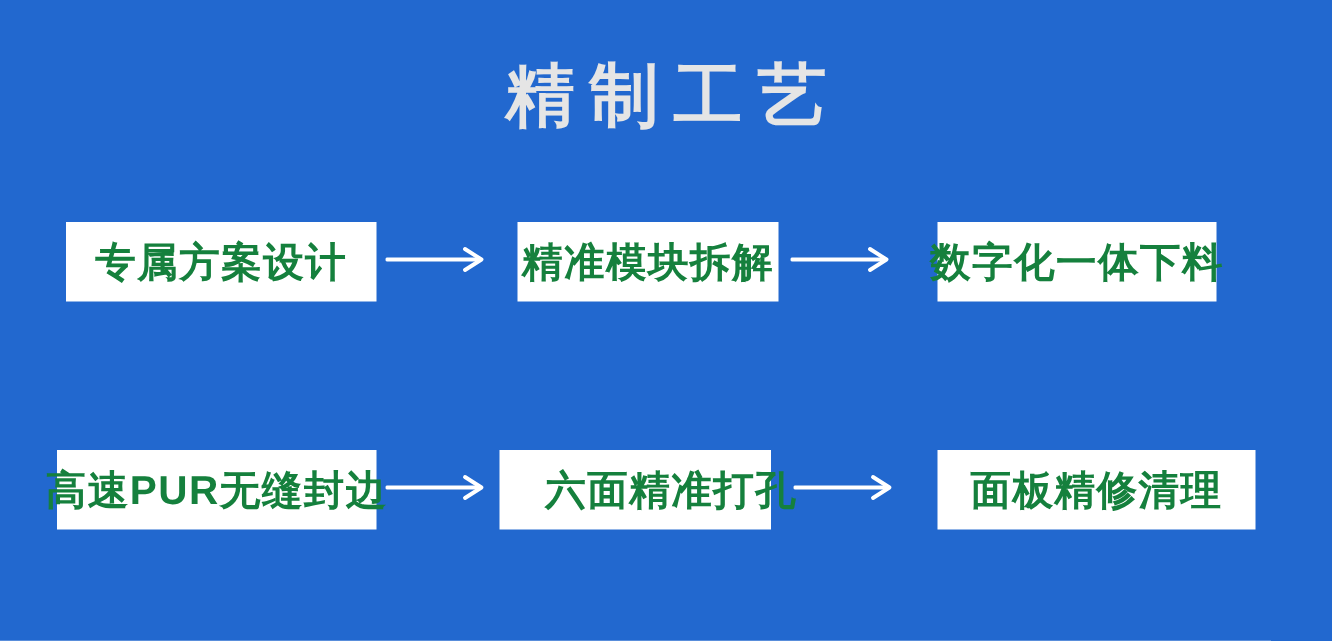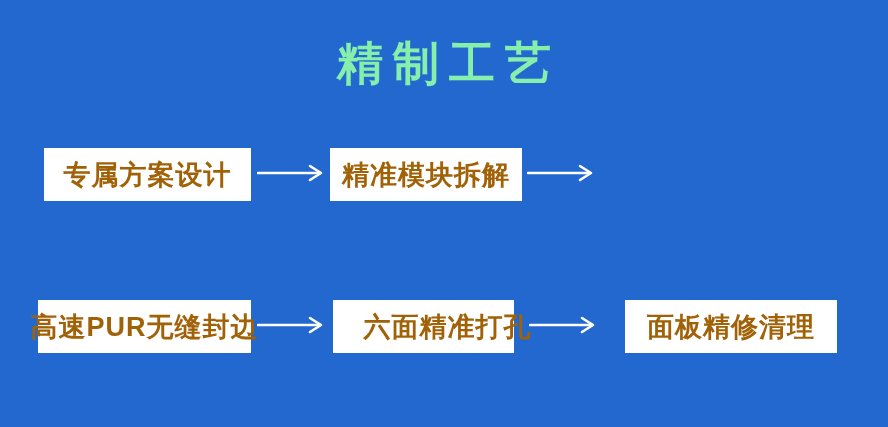--- a/index.html
+++ b/index.html
@@ -15,32 +15,32 @@
     height: 427px;
     background: #2268CF;
     overflow: hidden;
   }
   .page-title {
     position: absolute;
     top: 36px;
     left: 0;
     width: 100%;
     text-align: center;
-    color: #86efac;
+    color: #e5e5e5;
     font-size: 46px;
     font-weight: bold;
     letter-spacing: 10px;
     line-height: 1.2;
     text-indent: 10px; 
   }
   .flow-box {
     position: absolute;
     height: 53px;
     background: #FFFFFF;
-    color: #a16207;
+    color: #15803d;
     font-size: 27px;
     font-weight: bold;
     display: flex;
     align-items: center;
     justify-content: center;
     box-sizing: border-box;
     letter-spacing: 1px;
     white-space: nowrap;
   }
   .flow-arrow {
@@ -49,21 +49,21 @@
     height: 18px;
   }
   .flow-arrow svg {
     display: block;
     width: 100%;
     height: 100%;
   }
   
   .box-1 { left: 44px;  top: 148px; width: 207px; }
   .arr-1 { left: 257px; top: 164px; }
-  .box-2 { left: 330px; top: 148px; width: 192px; }
+  .box-2 { left: 345px; top: 148px; width: 174px; }
   .arr-2 { left: 527px; top: 164px; }
   .box-3 { left: 625px; top: 148px; width: 186px; }
   
   .box-4 { left: 38px;  top: 300px; width: 213px; text-align: right; }
   .arr-3 { left: 257px; top: 316px; }
   .box-5 { left: 333px; top: 300px; width: 181px; padding-left: 48px; }
   .arr-4 { left: 529px; top: 316px; }
   .box-6 { left: 625px; top: 300px; width: 212px; }
 </style>
 </head>
@@ -84,20 +84,21 @@
 
   <div class="flow-box box-2">精准模块拆解</div>
 
   <div class="flow-arrow arr-2">
     <svg viewBox="0 0 68 18" xmlns="http://www.w3.org/2000/svg">
       <line x1="1" y1="9" x2="63" y2="9" stroke="#FFFFFF" stroke-width="2.6" stroke-linecap="round"></line>
       <polyline points="53,2 64,9 53,16" fill="none" stroke="#FFFFFF" stroke-width="2.6" stroke-linecap="round" stroke-linejoin="round"></polyline>
     </svg>
   </div>
 
+  <div class="flow-box box-3">数字化一体下料</div>
 
   <div class="flow-box box-4">高速PUR无缝封边</div>
 
   <div class="flow-arrow arr-3">
     <svg viewBox="0 0 68 18" xmlns="http://www.w3.org/2000/svg">
       <line x1="1" y1="9" x2="63" y2="9" stroke="#FFFFFF" stroke-width="2.6" stroke-linecap="round"></line>
       <polyline points="53,2 64,9 53,16" fill="none" stroke="#FFFFFF" stroke-width="2.6" stroke-linecap="round" stroke-linejoin="round"></polyline>
     </svg>
   </div>
 

